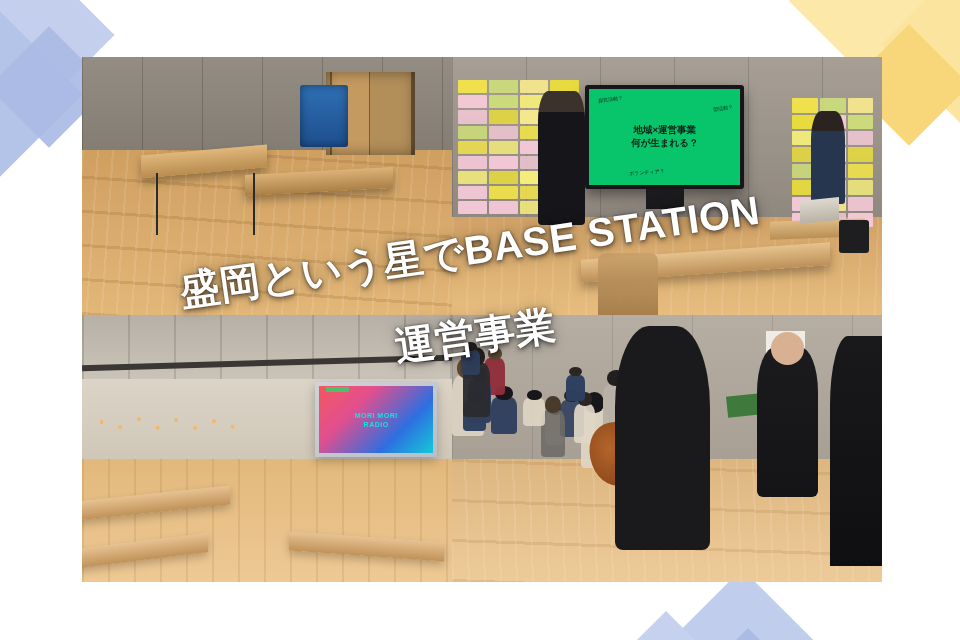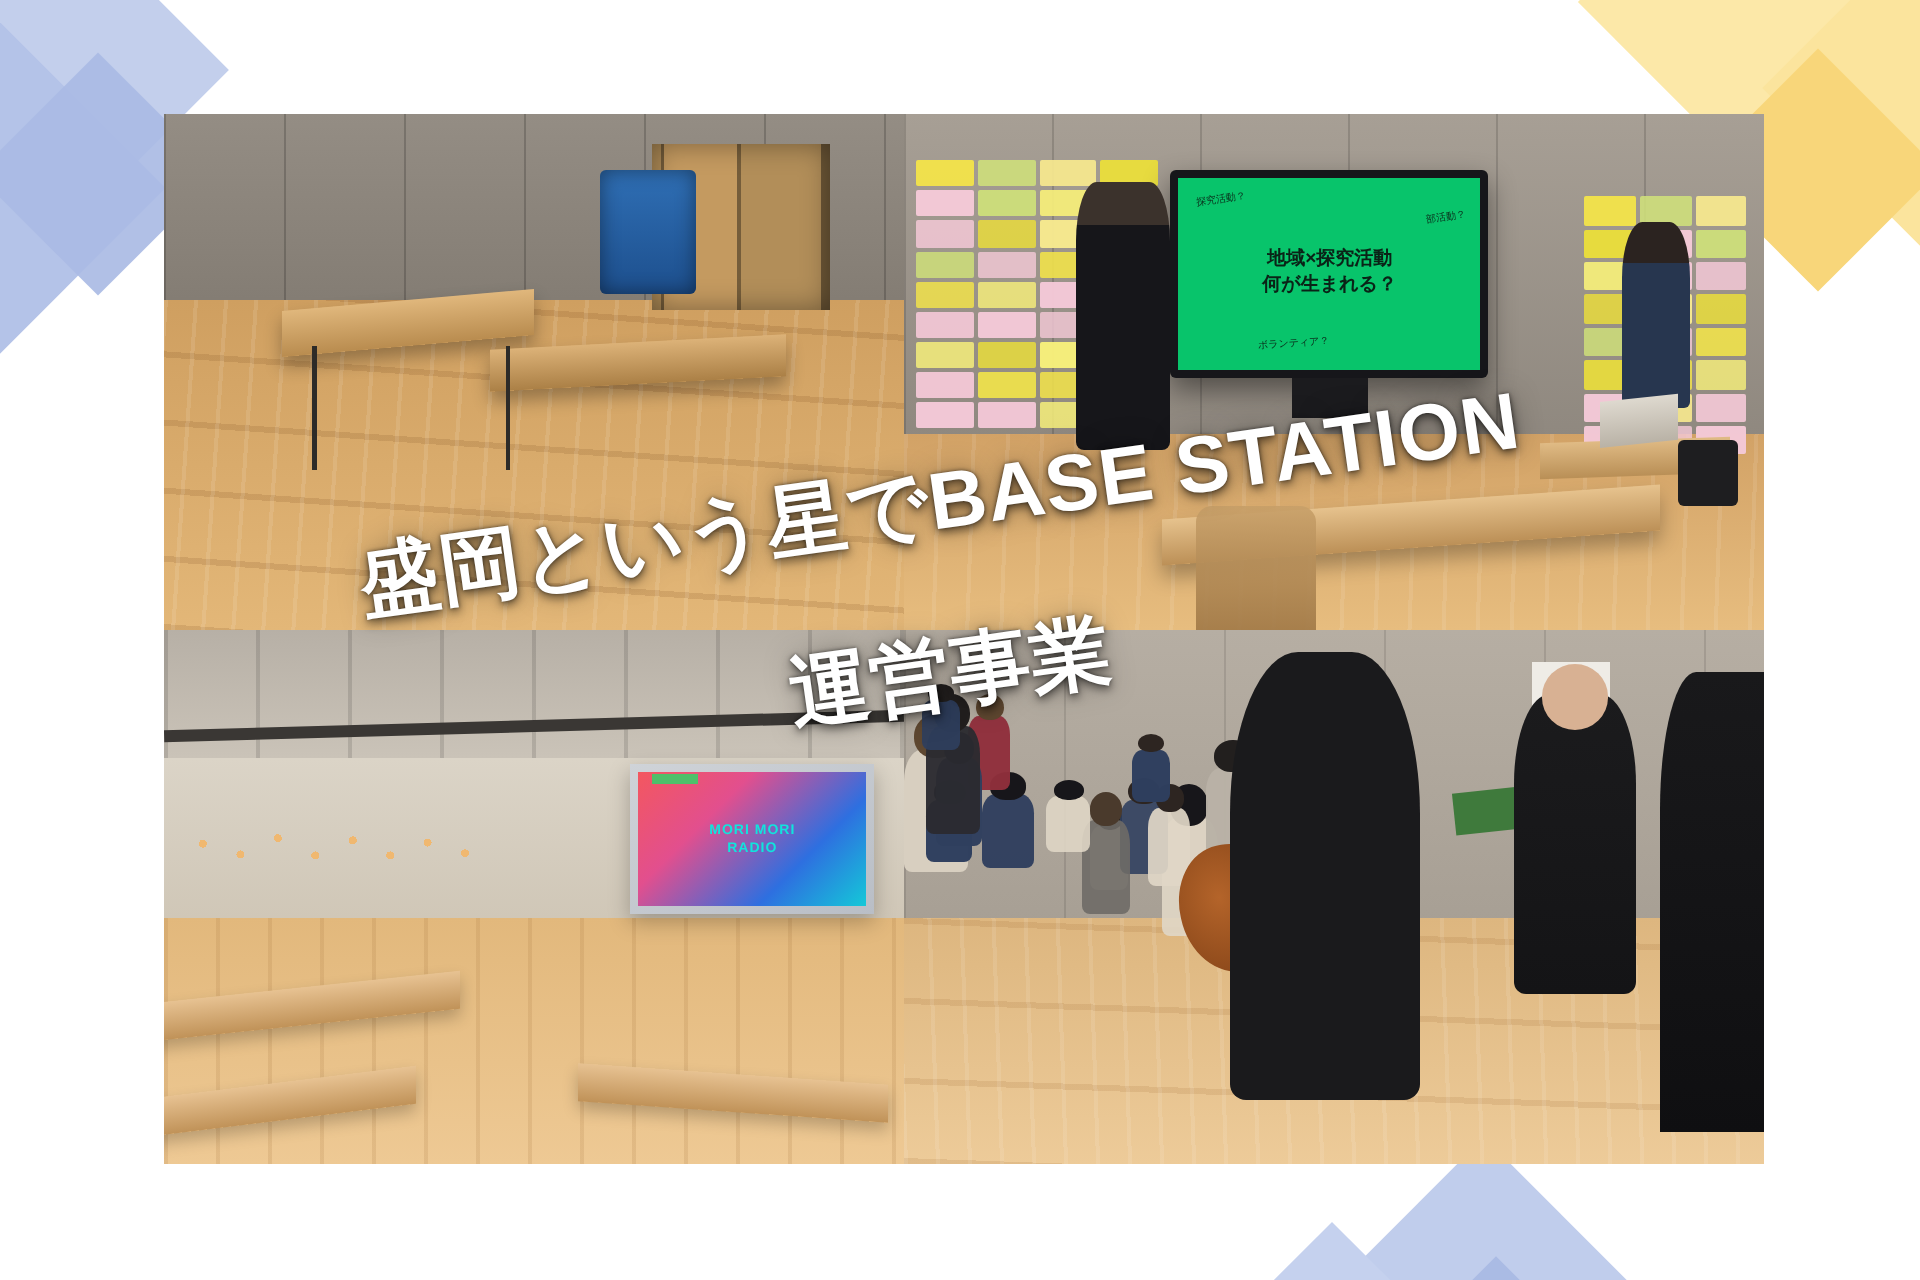--- a/index.html
+++ b/index.html
@@ -468,21 +468,21 @@
           <i style="background: rgb(243, 200, 214); opacity: 0.92;"></i>
           <i style="background: rgb(243, 200, 214); opacity: 0.98;"></i>
           <i style="background: rgb(243, 200, 214); opacity: 0.82;"></i>
           <i style="background: rgb(243, 200, 214); opacity: 0.99;"></i>
         </div>
 
       <div class="layer monitor">
         <div class="screen">
           <span class="sq-tl">探究活動？</span>
           <span class="sq-tr">部活動？</span>
-          <div class="mline">地域×探究活動</div>
+          <div class="mline">地域×運営事業</div>
           <div class="mline">何が生まれる？</div>
           <span class="sq-b">ボランティア？</span>
         </div>
       </div>
 
       <div class="layer stand"></div>
       <div class="layer person-m"></div>
       <div class="layer person-r"></div>
       <div class="layer lectern"></div>
       <div class="layer laptop"></div>

